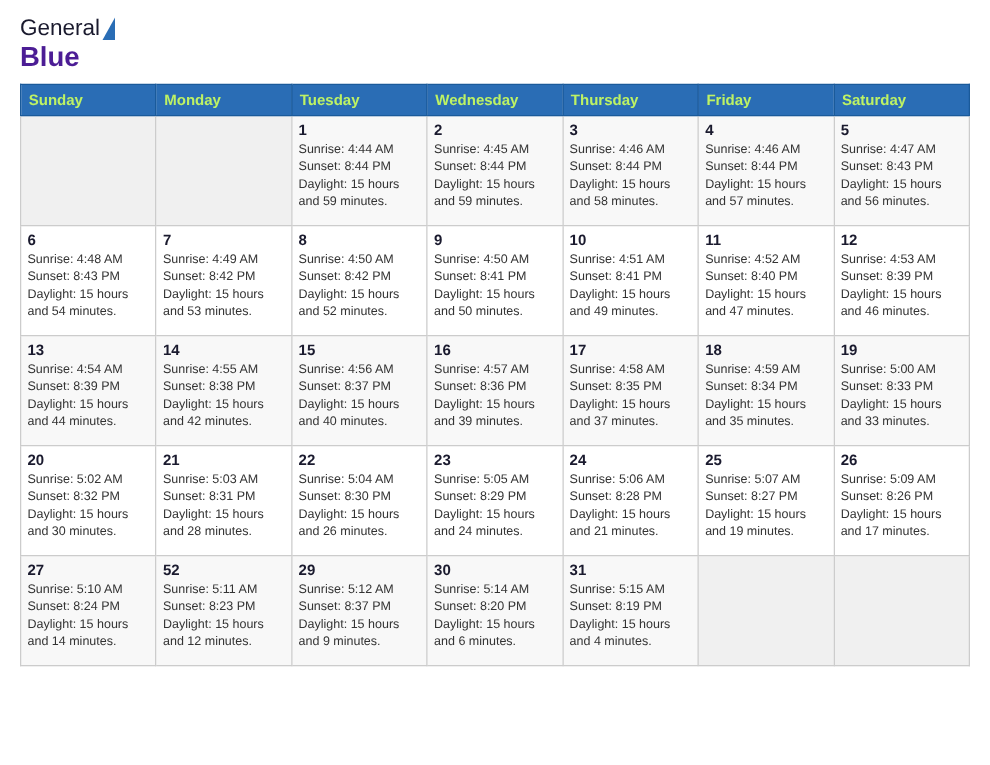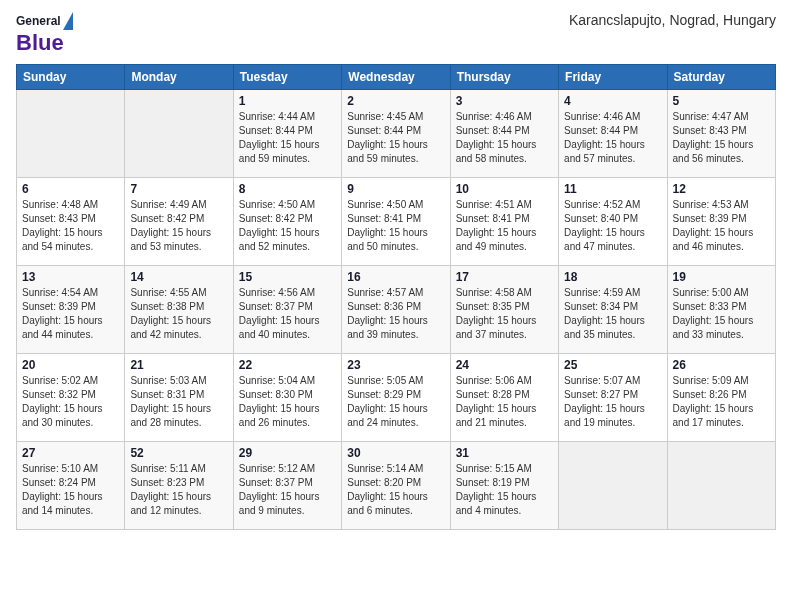--- a/index.html
+++ b/index.html
@@ -25,22 +25,22 @@
     .logo {
       display: flex;
       flex-direction: column;
       align-items: flex-start;
     }
     .logo-text {
       display: flex;
       align-items: center;
     }
     .logo-general {
-      font-size: 12px;
-      font-weight: bold;
+      font-size: 18px;
+      font-weight: normal;
       color: #1a1a2e;
     }
     .logo-blue {
       font-size: 22px;
       font-weight: bold;
       color: #4c1d95;
     }
     .logo-triangle {
       width: 0;
       height: 0;
@@ -62,21 +62,21 @@
       color: #333;
       font-weight: normal;
     }
     .calendar {
       width: 100%;
       border-collapse: collapse;
       font-size: 10.5px;
     }
     .calendar thead tr th {
       background: #2a6db5;
-      color: #ffffff;
+      color: #bef264;
       font-weight: bold;
       text-align: left;
       padding: 5px 6px;
       font-size: 12px;
       border: 1px solid #1a5a9a;
     }
     .calendar tbody tr td {
       border: 1px solid #ccc;
       vertical-align: top;
       padding: 4px 5px;
@@ -113,21 +113,20 @@
 <div class="page">
   <div class="header">
     <div class="logo">
       <div class="logo-text">
         <span class="logo-general">General</span>
         <div class="logo-triangle"></div>
       </div>
       <span class="logo-blue">Blue</span>
     </div>
     <div class="title-block">
-      <div class="subtitle">Karancslapujto, Nograd, Hungary</div>
     </div>
   </div>
 
   <table class="calendar">
     <thead>
       <tr id="header-row">
       <th>Sunday</th>
           <th>Monday</th>
           <th>Tuesday</th>
           <th>Wednesday</th>

